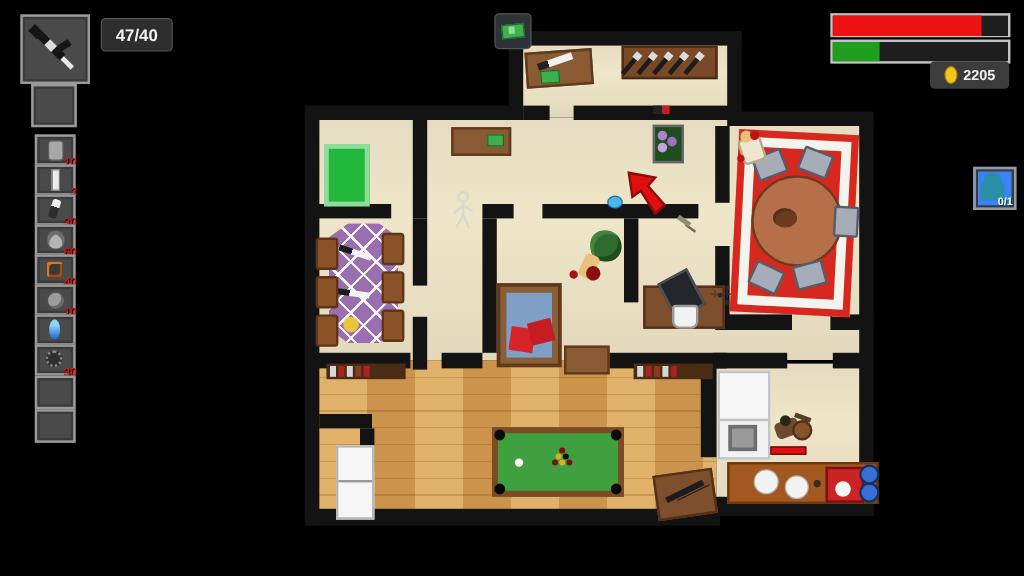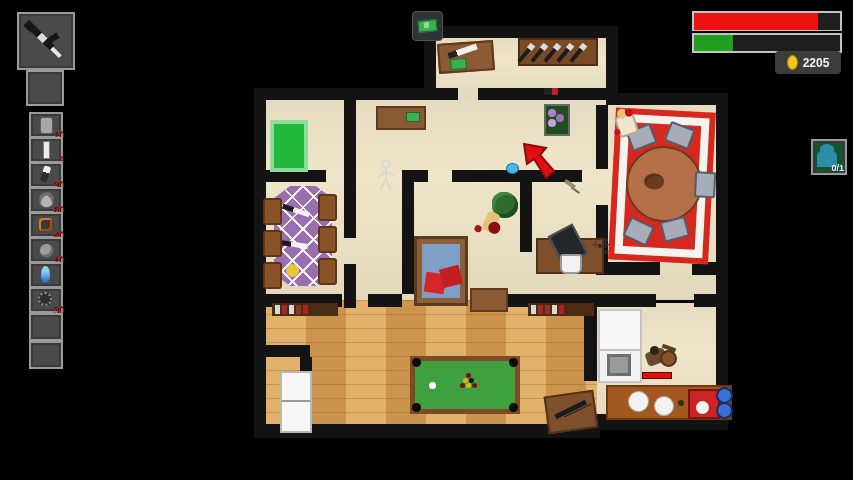--- a/index.html
+++ b/index.html
@@ -7,21 +7,21 @@
          font-family:"Liberation Sans","DejaVu Sans",sans-serif;}
   .abs{position:absolute;}
   .wall{position:absolute;background:#131313;}
   .floor{position:absolute;background:linear-gradient(180deg,#e4dbc0,#efe6ca 40%,#e2d8bc);}
   .wood{position:absolute;background:
         repeating-linear-gradient(180deg, rgba(120,70,20,.25) 0 1px, transparent 1px 14px),
         repeating-linear-gradient(90deg, rgba(255,230,170,.25) 0 40px, rgba(150,90,30,.18) 40px 80px),
         #d7a055;}
   
   .slot{position:absolute;background:#4a4a4a;border:2px solid #9a9a9a;box-shadow:inset 0 0 0 2px #3a3a3a;}
-  .count{position:absolute;right:-3px;bottom:-5px;font-size:10px;font-weight:normal;color:#c41c1c;
+  .count{position:absolute;right:-3px;bottom:-5px;font-size:10px;font-weight:bold;color:#c41c1c;
          text-shadow:1px 1px 0 #200;}
   .badge{position:absolute;background:#2e2e2e;border:1px solid #565656;border-radius:4px;
          color:#f2f2f2;font-weight:bold;display:flex;align-items:center;justify-content:center;}
   .bar{position:absolute;background:#1e1e1e;border:2px solid #c4c4c4;box-shadow:0 0 0 2px #000;}
   .bar .fill{height:100%;}
   
   .chair-b{position:absolute;width:15px;height:23px;background:#8a5327;border:2px solid #5f3517;border-radius:3px;}
   .chair-g{position:absolute;width:22px;height:17px;background:#a7adb8;border:2px solid #565d68;border-radius:2px;}
   .pocket{position:absolute;width:9px;height:9px;border-radius:50%;background:#0a0a0a;}
   .bookshelf{position:absolute;height:13px;background:#4b2d15;display:flex;align-items:center;gap:2px;padding:0 3px;box-sizing:border-box;}
@@ -230,20 +230,23 @@
     <svg width="54" height="54" viewBox="0 0 54 54" style="position:absolute;left:-2px;top:-2px;overflow:visible;">
       <g transform="translate(27,27) rotate(-135)">
         <rect x="-24" y="-3" width="14" height="4" fill="#e8e8e8"></rect>
         <rect x="-12" y="-4" width="26" height="7" fill="#151515"></rect>
         <rect x="-2" y="-4" width="8" height="7" fill="#dcdcdc"></rect>
         <rect x="-8" y="3" width="6" height="10" fill="#151515" transform="rotate(12 -5 3)"></rect>
         <rect x="14" y="-5" width="10" height="8" fill="#151515"></rect>
       </g>
     </svg>
   </div>
+  <div class="badge" style="left:84px;top:15px;width:58px;height:26px;font-size:14px;">
+    <span>47/40</span>
+  </div>
   <div class="slot" style="left:26px;top:70px;width:34px;height:32px;"></div>
 
   <div class="slot" style="left:29px;top:112px;width:30px;height:22px;">
     <div class="abs" style="left:9px;top:3px;width:11px;height:15px;background:#a8a8a8;border-radius:3px;border:1px solid #5e5e5e;"></div>
     <span class="count">10</span>
   </div>
   <div class="slot" style="left:29px;top:137px;width:30px;height:22px;">
     <div class="abs" style="left:12px;top:2px;width:5px;height:16px;background:#ececec;border:1px solid #7a7a7a;"></div>
     <span class="count">3</span>
   </div>
@@ -284,19 +287,19 @@
     <div class="fill" style="background: rgb(238, 17, 17); width: 85%;"></div>
   </div>
   <div class="bar" style="left:692px;top:33px;width:146px;height:16px;">
     <div class="fill" style="background: rgb(31, 158, 31); width: 27%;"></div>
   </div>
   <div class="badge" style="left:775px;top:51px;width:66px;height:23px;background:#3c3c3c;border:none;gap:5px;font-size:12px;">
     <span style="display:inline-block;width:9px;height:13px;border-radius:50%;background:#f2c61d;border:1px solid #a8860a;"></span>
     <span>2205</span>
   </div>
 
-  <div class="slot" style="left:811px;top:139px;width:32px;height:32px;background:#14532d;">
+  <div class="slot" style="left:811px;top:139px;width:32px;height:32px;background:#3b82f6;">
     <div style="position:absolute;left:7px;top:3px;width:14px;height:10px;border-radius:50% 50% 0 0;background:#2a8fa6;"></div>
     <div style="position:absolute;left:4px;top:10px;width:20px;height:16px;border-radius:5px 5px 0 0;background:#2a8fa6;"></div>
     <span style="position:absolute;right:1px;bottom:0px;font-size:9px;font-weight:bold;color:#fff;text-shadow:1px 1px 0 #044;">0/1</span>
   </div>
 
 </div>
 
 </body></html>

